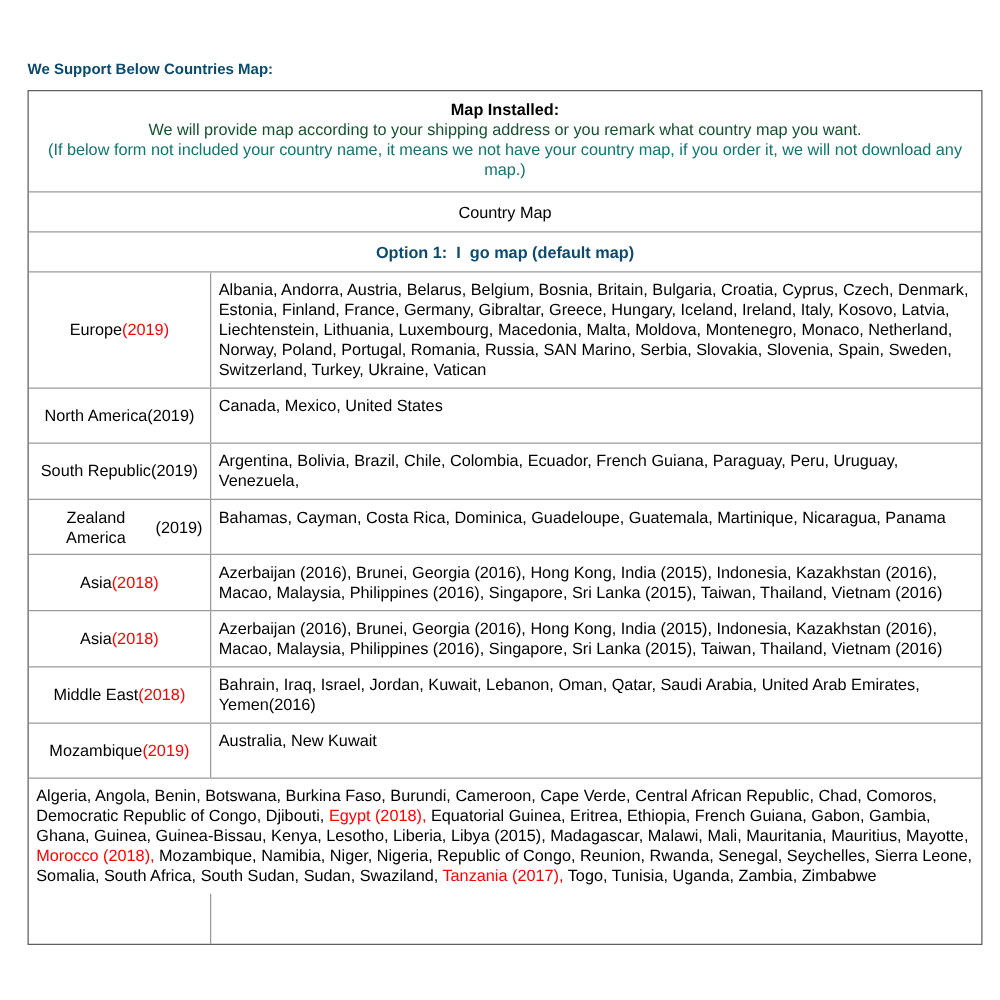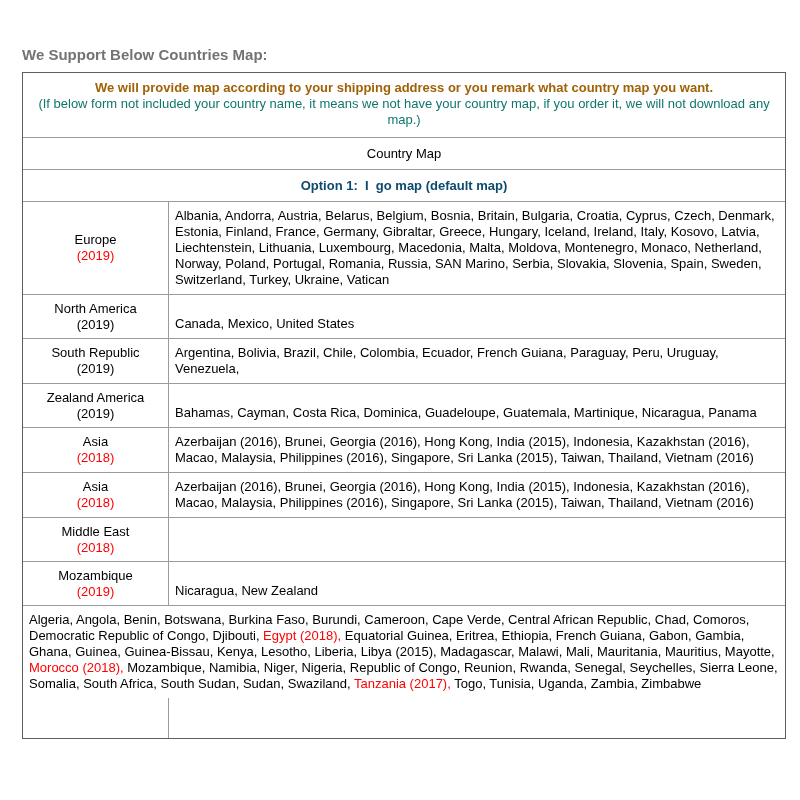--- a/index.html
+++ b/index.html
@@ -5,69 +5,70 @@
   * { margin: 0; padding: 0; box-sizing: border-box; }
   html, body { background: #ffffff; }
   body {
     width: 800px; height: 800px; overflow: hidden;
     font-family: "Liberation Sans", sans-serif;
     font-size: 13px; line-height: 16px; color: #000000;
   }
   .page { position: relative; width: 800px; height: 800px; }
   .page-title {
     margin: 47px 0 9px 22px;
-    font-weight: bold; font-size: 15px;
-    color: #737373;
+    font-weight: bold; font-size: 12px;
+    color: #0c4a6e;
   }
   .map-table {
     margin-left: 22px; width: 764px;
     border: 1px solid #5f5f5f;
     background: #ffffff;
   }
   .trow { border-bottom: 1px solid #9b9b9b; display: flex; }
   .trow:last-child { border-bottom: none; }
   .block-row { display: block; text-align: center; padding: 7px 10px 9px 10px; }
   .hline1 { font-weight: bold; }
-  .hline2 { font-weight: bold; color: #a16207; }
+  .hline2 { font-weight: normal; color: #14532d; }
   .hline3 { color: #0f766e; }
   .center-row {
     min-height: 32px;
     align-items: center; justify-content: center;
     text-align: center;
   }
   .option-label {
     color: #0c4a6e; font-weight: bold; white-space: pre-wrap;
   }
   .region-row { min-height: 44px; }
   .cell.region-cell {
     width: 146px; flex: 0 0 146px;
     border-right: 1px solid #9b9b9b;
-    display: flex; flex-direction: column;
+    display: flex; flex-direction: row;
     align-items: center; justify-content: center;
     text-align: center; padding: 4px 6px;
   }
   .cell.countries-cell {
     flex: 1 1 auto;
-    display: flex; align-items: flex-end;
+    display: flex; align-items: flex-start;
   }
   .countries-text { padding: 6px 6px; }
   .red { color: #FF0000; }
   .empty-row { min-height: 40px; }
   .empty-row .region-cell { padding: 0; }
 </style>
 </head>
 <body>
 
 <div class="page">
 
   <div class="page-title">We Support Below Countries Map:</div>
 
   <div class="map-table">
 
     <div class="trow block-row">
+      <div class="hline1">Map Installed:</div>
       <div class="hline2">We will provide map according to your shipping address or you remark what country map you want.</div>
       <div class="hline3">(If below form not included your country name, it means we not have your country map, if you order it, we will not download any map.)</div>
     </div>
 
     <div class="trow center-row">
       <div>Country Map</div>
     </div>
 
     <div class="trow center-row">
       <div class="option-label">Option 1:  I  go map (default map)</div>
@@ -126,28 +127,31 @@
           </div>
           <div class="cell countries-cell">
             <div class="countries-text"><span>Azerbaijan (2016), Brunei, Georgia (2016), Hong Kong, India (2015), Indonesia, Kazakhstan (2016), Macao, Malaysia, Philippines (2016), Singapore, Sri Lanka (2015), Taiwan, Thailand, Vietnam (2016)</span></div>
           </div>
         </div>
         <div class="trow region-row">
           <div class="cell region-cell">
             <div>Middle East</div>
             <div class="red">(2018)</div>
           </div>
+          <div class="cell countries-cell">
+            <div class="countries-text"><span>Bahrain, Iraq, Israel, Jordan, Kuwait, Lebanon, Oman, Qatar, Saudi Arabia, United Arab Emirates, Yemen(2016)</span></div>
+          </div>
         </div>
         <div class="trow region-row">
           <div class="cell region-cell">
             <div>Mozambique</div>
             <div class="red">(2019)</div>
           </div>
           <div class="cell countries-cell">
-            <div class="countries-text"><span>Nicaragua, New Zealand</span></div>
+            <div class="countries-text"><span>Australia, New Kuwait</span></div>
           </div>
         </div>
         <div class="trow region-row">
           <div class="cell countries-cell">
             <div class="countries-text"><span>Algeria, Angola, Benin, Botswana, Burkina Faso, Burundi, Cameroon, Cape Verde, Central African Republic, Chad, Comoros, Democratic Republic of Congo, Djibouti, </span><span class="red">Egypt (2018),</span><span> Equatorial Guinea, Eritrea, Ethiopia, French Guiana, Gabon, Gambia, Ghana, Guinea, Guinea-Bissau, Kenya, Lesotho, Liberia, Libya (2015), Madagascar, Malawi, Mali, Mauritania, Mauritius, Mayotte, </span><span class="red">Morocco (2018),</span><span> Mozambique, Namibia, Niger, Nigeria, Republic of Congo, Reunion, Rwanda, Senegal, Seychelles, Sierra Leone, Somalia, South Africa, South Sudan, Sudan, Swaziland, </span><span class="red">Tanzania (2017),</span><span> Togo, Tunisia, Uganda, Zambia, Zimbabwe</span></div>
           </div>
         </div>
       </div>
 
     <div class="trow empty-row">

